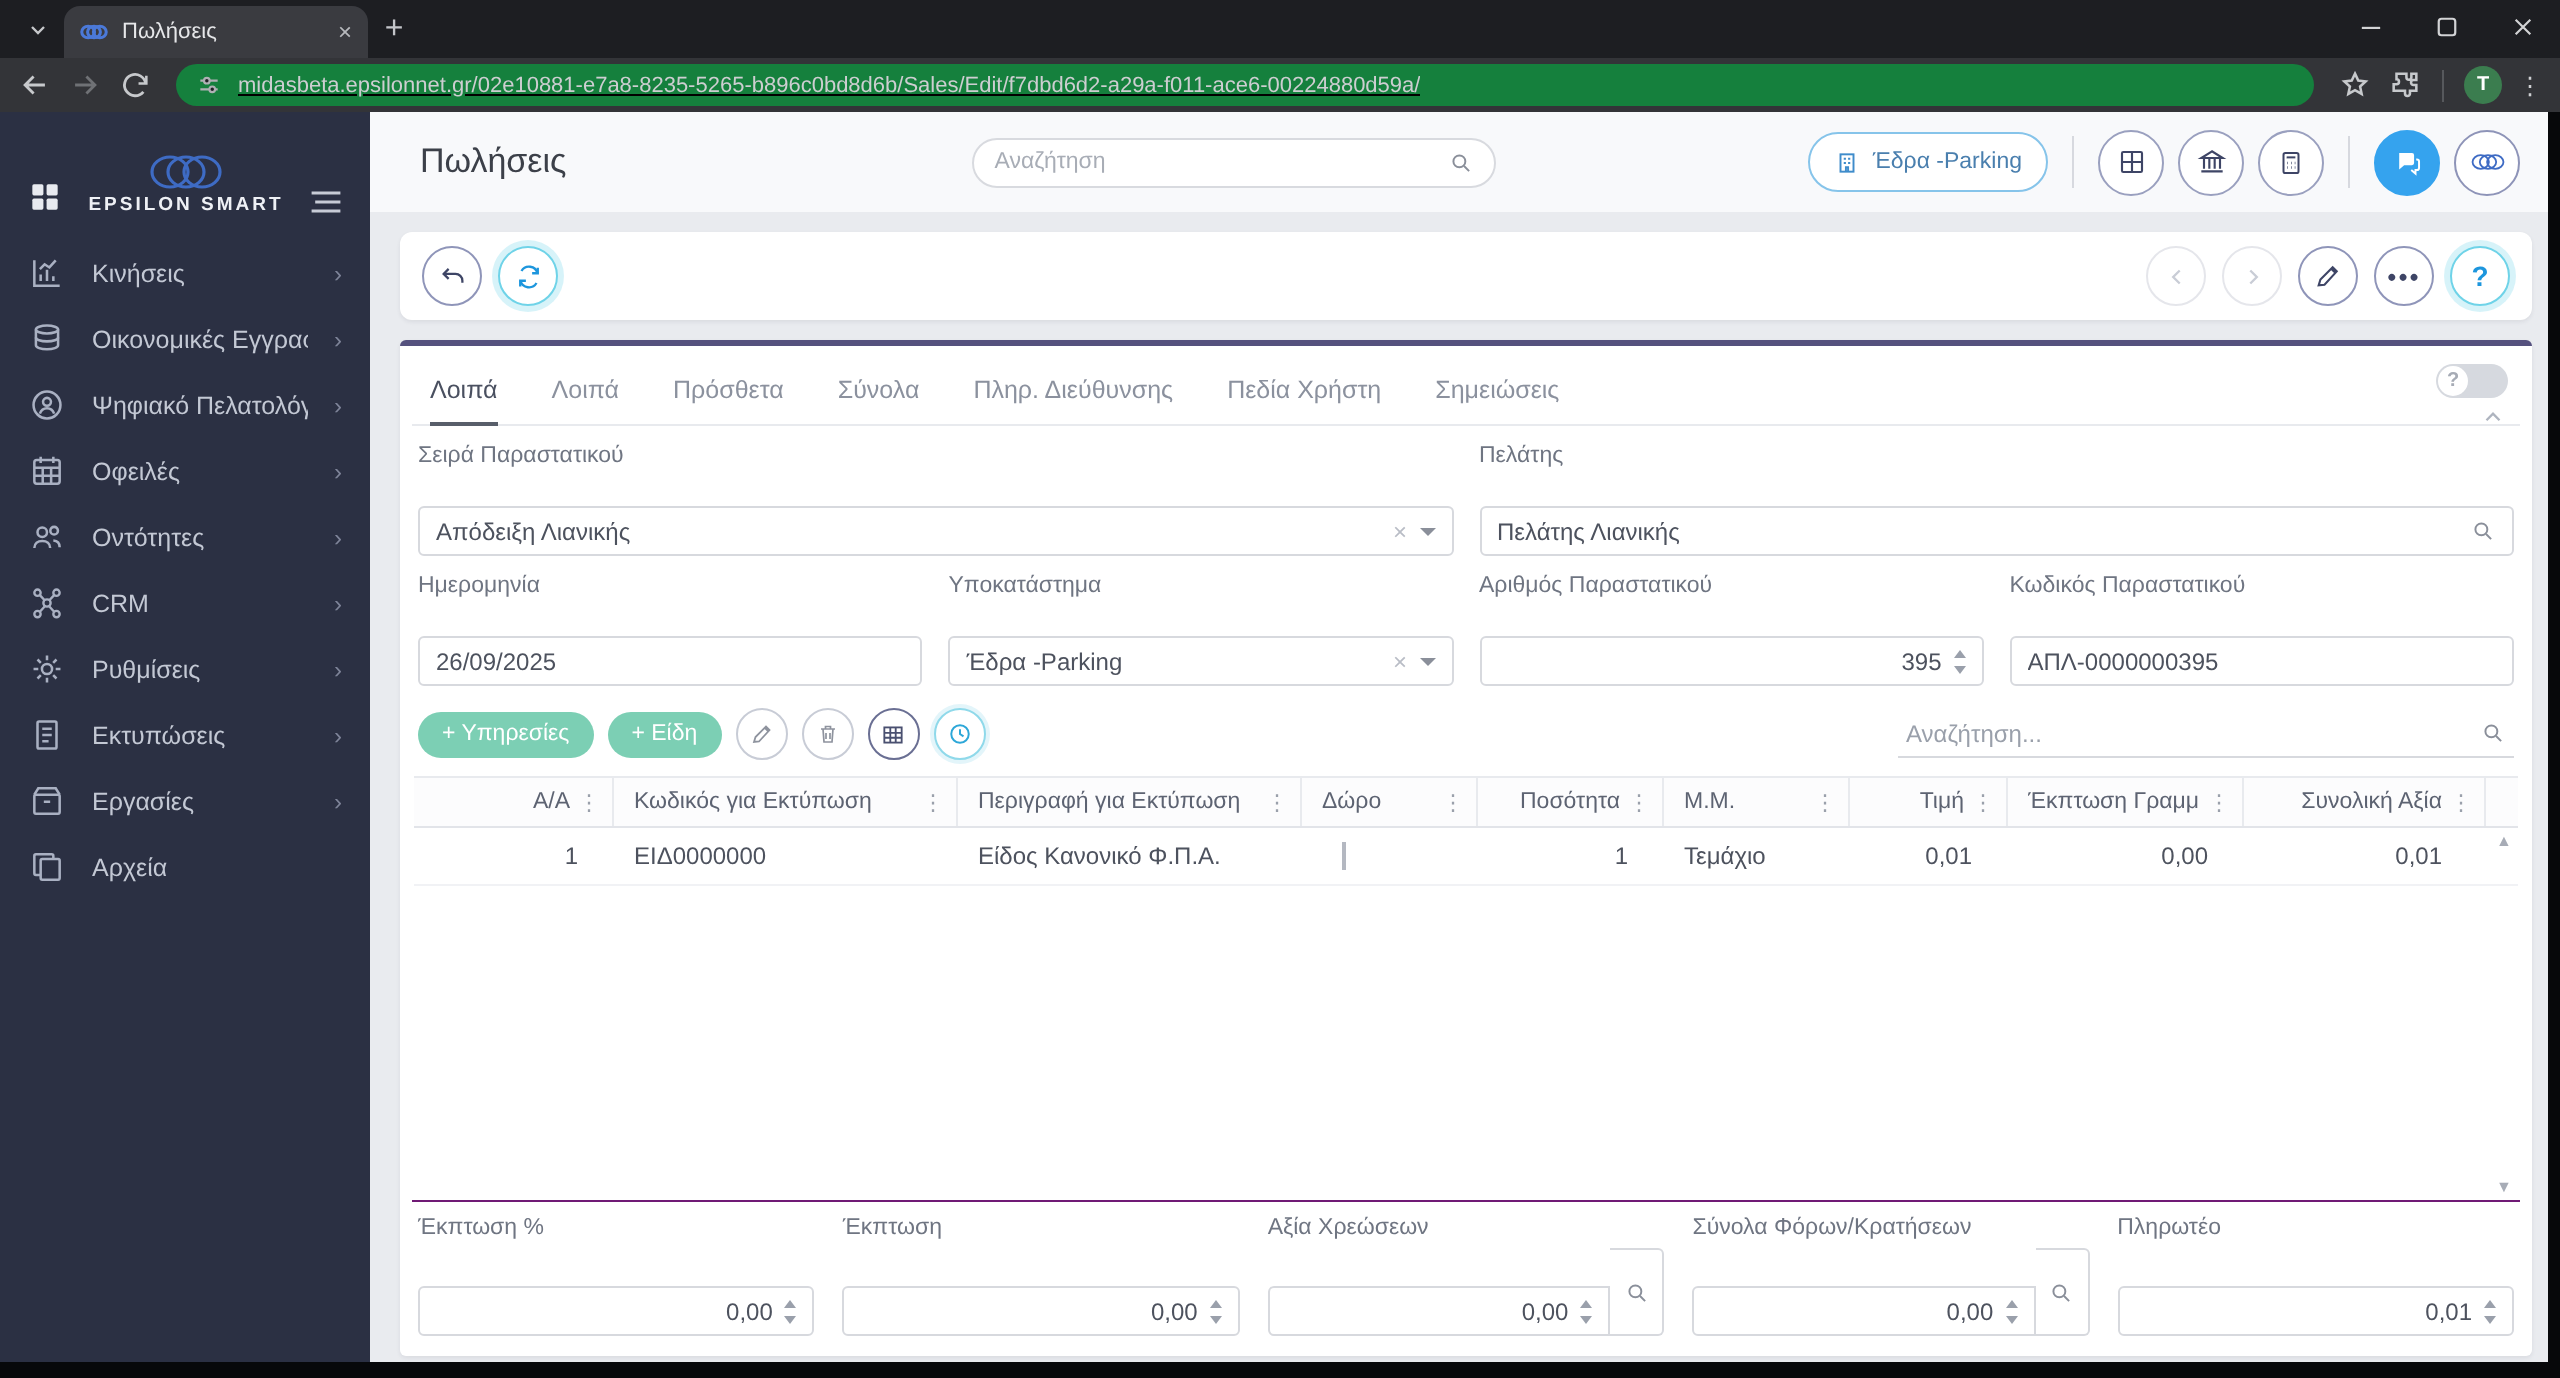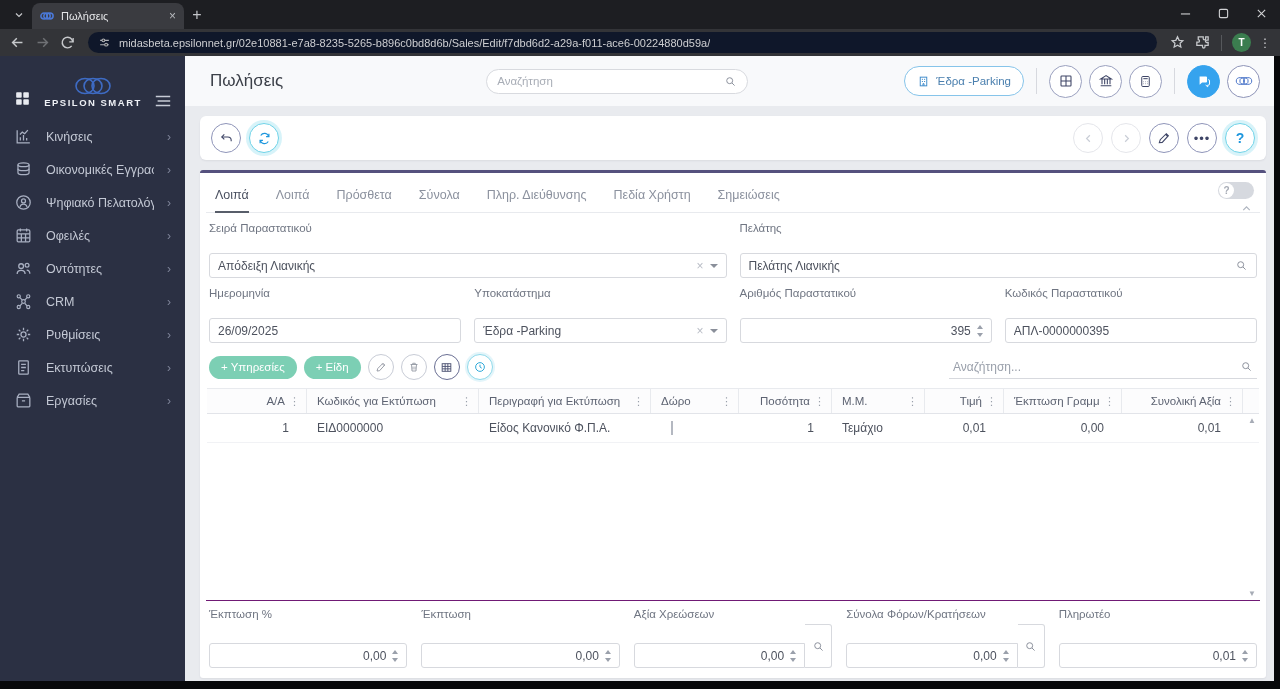--- a/index.html
+++ b/index.html
@@ -15,21 +15,21 @@
   .btab-title { flex:1; color:#e6e7e9; font-size:11px; white-space:nowrap; overflow:hidden; }
   .btab-close { color:#b7b9bd; font-size:12px; line-height:1; }
   .favicon { width:14px; height:10px; }
   .newtab { width:26px; height:26px; color:#c3c5c9; font-size:16px; display:flex; align-items:center; justify-content:center; margin-bottom:1px; }
   .wincontrols { position:absolute; right:0; top:0; height:26px; display:flex; }
   .winbtn { width:38px; height:26px; display:flex; align-items:center; justify-content:center; color:#d2d3d5; }
 
   .navbar { height:27px; background:#333438; display:flex; align-items:center; padding:0 9px; gap:8px; }
   .navic { color:#c7c9cc; width:17px; height:17px; }
   .navic.dim { color:#6f7175; }
-  .omnibox { flex:1; height:21px; background:#0f172a; border-radius:11px; display:flex; align-items:center; gap:8px; padding:0 10px; margin:0 4px; min-width:0; }
+  .omnibox { flex:1; height:21px; background:#15803d; border-radius:11px; display:flex; align-items:center; gap:8px; padding:0 10px; margin:0 4px; min-width:0;text-decoration:underline; }
   .siteinfo { color:#aeb0b4; width:13px; height:13px; flex:none; }
   .url { color:#cdced1; font-size:11px; white-space:nowrap; overflow:hidden; }
   .navsep { width:1px; height:16px; background:#56585c; margin:0 2px; }
   .avatar { width:19px; height:19px; border-radius:50%; background:#3b7d4f; color:#fff; font-size:10px; font-weight:bold; display:flex; align-items:center; justify-content:center; }
   .kebab-v { color:#cfd0d3; font-size:12px; }
 
   
   .window { width:1274px; height:625px; background:#e9ebef; display:flex; }
 
   
@@ -291,20 +291,27 @@
         <span class="schev">›</span>
       </div>
       <div class="snav">
         <svg class="sicon" viewBox="0 0 24 24" fill="none" stroke="currentColor" stroke-width="1.6">
             <rect x="4" y="8" width="16" height="12" rx="1"></rect>
             <path d="M4 8l2.5-4h11L20 8M10 12.5h4"></path>
           </svg>
         <span class="slabel">Εργασίες</span>
         <span class="schev">›</span>
       </div>
+      <div class="snav">
+        <svg class="sicon" viewBox="0 0 24 24" fill="none" stroke="currentColor" stroke-width="1.6">
+            <rect x="8" y="7" width="12" height="13" rx="1"></rect>
+            <path d="M16 7V5a1 1 0 00-1-1H5a1 1 0 00-1 1v11a1 1 0 001 1h3"></path>
+          </svg>
+        <span class="slabel">Αρχεία</span>
+      </div>
     </nav>
   </aside>
 
   <div class="main">
 
     <header class="app-header">
       <div class="page-title">Πωλήσεις</div>
       <div class="hsearch">
         <input placeholder="Αναζήτηση" style="">
         <svg class="magic" viewBox="0 0 24 24" fill="none" stroke="currentColor" stroke-width="1.8">

